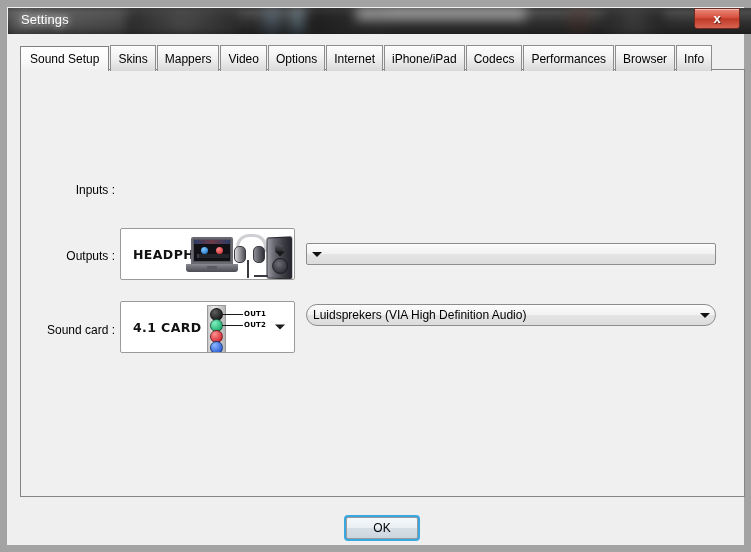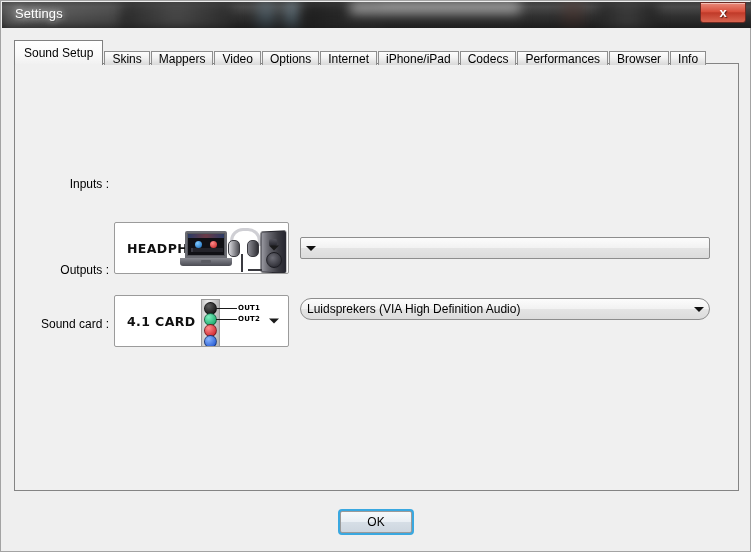--- a/index.html
+++ b/index.html
@@ -14,21 +14,21 @@
     font-family: "Liberation Sans", sans-serif;
   }
 
   
   .window {
     position: absolute;
     left: 0; top: 0;
     width: 751px; height: 552px;
     box-sizing: border-box;
     background: #efefef;
-    border: 1px solid #a3a3a3;
+    border: 7px solid #a3a3a3;
   }
 
   
   .titlebar {
     position: absolute;
     left: 1px; top: 1px;
     width: 749px; height: 26px;
     box-sizing: border-box;
     background:
       linear-gradient(to bottom, #3e3e3e 0%, #4a4a4a 18%, #303030 55%, #1d1d1d 100%);
@@ -90,21 +90,21 @@
     position: absolute;
     left: 13px; top: 40px;
     height: 24px;
     display: flex;
     align-items: flex-end;
     z-index: 3;
     text-align: center;
   }
   .tab {
     box-sizing: border-box;
-    height: 14px;
+    height: 26px;
     padding: 0 7px;
     margin-right: 1px;
     display: flex; align-items: center;
     font-size: 12px;
     color: #000;
     background: linear-gradient(to bottom, #fdfdfd 0%, #f2f2f2 45%, #d9d9d9 100%);
     border: 1px solid #8d8d8d;
     border-bottom: none;
     white-space: nowrap;
     cursor: pointer;
@@ -433,21 +433,21 @@
     <div class="tab">
       <span>Info</span>
     </div>
   </div>
 
   <div class="tabpanel">
 
     <div class="row-label" style="left:4px; top:113px;">Inputs :</div>
 
 
-    <div class="row-label" style="left:4px; top:179px;margin-top:20px;">Outputs :</div>
+    <div class="row-label" style="left:4px; top:179px;">Outputs :</div>
 
     <div class="imgcombo" style="left:99px; top:158px; width:175px; height:52px;">
       <div class="ic-text">HEADPHONES</div>
       <div class="ic-art" style="left:65px; top:5px;">
         <div class="laptop" style="left:0px; top:3px;">
           <div class="lt-screen">
             <div class="lt-disp">
               <div class="lt-topbar"></div>
               <div class="lt-deckL"></div>
               <div class="lt-deckR"></div>

